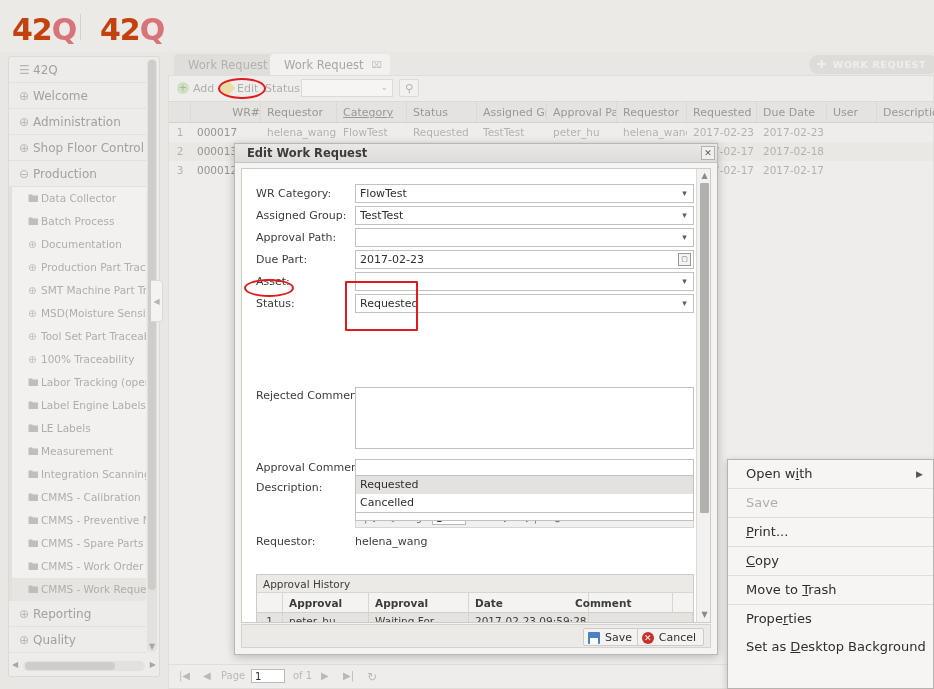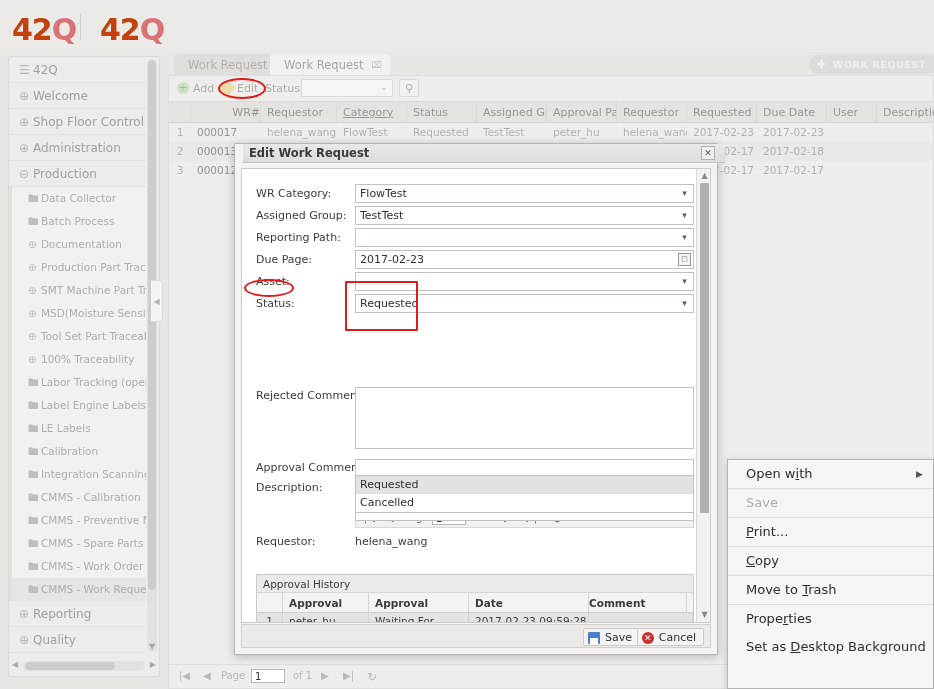--- a/index.html
+++ b/index.html
@@ -130,23 +130,23 @@
   }
   #gridpager .pg { position:absolute; top:5px; }
 
   
   #dialog {
     position:absolute; left:234px; top:143px; width:484px; height:512px;
     background:#f4f3f1; border:1px solid #b9b7b3;
     box-shadow:0 2px 9px rgba(0,0,0,.22);
   }
   #dlg-title {
-    position:absolute; left:8px; top:0; width:482px; height:19px; line-height:19px;
+    position:absolute; left:0; top:0; width:482px; height:19px; line-height:19px;
     background:linear-gradient(#e9e8e6,#dedcd9); border-bottom:1px solid #c6c4c0;
-    padding-left:6px; font-size:11.5px; font-weight:bold; color:#3c3c3a;
+    padding-left:12px; font-size:11.5px; font-weight:bold; color:#3c3c3a;
   }
   #dlg-close {
     position:absolute; right:2px; top:2px; width:14px; height:14px;
     border:1px solid #b4b2ae; background:#f0efed; color:#5a5a58;
     font-size:9px; text-align:center; line-height:12px;
   }
   #dlg-body {
     position:absolute; left:6px; top:24px; width:470px; height:455px;
     background:#fff; border:1px solid #cdcbc7; overflow:hidden;
   }
@@ -252,37 +252,37 @@
   </div>
 </div>
 
 <div id="appshell">
 
   <div id="sidebar">
     <div id="sidebar-scrollarea">
       <div id="nav-top-host">
           <div class="nav-top"><span class="ic">☰</span><span>42Q</span></div>
           <div class="nav-top"><span class="ic">⊕</span><span>Welcome</span></div>
+          <div class="nav-top"><span class="ic">⊕</span><span>Administration</span></div>
           <div class="nav-top"><span class="ic">⊕</span><span>Shop Floor Control</span></div>
-          <div class="nav-top"><span class="ic">⊕</span><span>Administration</span></div>
           <div class="nav-top"><span class="ic">⊖</span><span>Production</span></div>
         </div>
       <div class="nav-group-body" id="nav-children-host">
           <div class="nav-sub"><span class="ic">🖿</span><span>Data Collector</span></div>
           <div class="nav-sub"><span class="ic">🖿</span><span>Batch Process</span></div>
           <div class="nav-sub"><span class="ic">⊕</span><span>Documentation</span></div>
           <div class="nav-sub"><span class="ic">⊕</span><span>Production Part Traceab</span></div>
           <div class="nav-sub"><span class="ic">⊕</span><span>SMT Machine Part Tracea</span></div>
           <div class="nav-sub"><span class="ic">⊕</span><span>MSD(Moisture Sensitive D</span></div>
           <div class="nav-sub"><span class="ic">⊕</span><span>Tool Set Part Traceabilit</span></div>
           <div class="nav-sub"><span class="ic">⊕</span><span>100% Traceability</span></div>
           <div class="nav-sub"><span class="ic">🖿</span><span>Labor Tracking (operatio</span></div>
           <div class="nav-sub"><span class="ic">🖿</span><span>Label Engine Labels</span></div>
           <div class="nav-sub"><span class="ic">🖿</span><span>LE Labels</span></div>
-          <div class="nav-sub"><span class="ic">🖿</span><span>Calibration</span></div>
+          <div class="nav-sub"><span class="ic">🖿</span><span>Measurement</span></div>
           <div class="nav-sub"><span class="ic">🖿</span><span>Integration Scanning</span></div>
           <div class="nav-sub"><span class="ic">🖿</span><span>CMMS - Calibration</span></div>
           <div class="nav-sub"><span class="ic">🖿</span><span>CMMS - Preventive Maint</span></div>
           <div class="nav-sub"><span class="ic">🖿</span><span>CMMS - Spare Parts</span></div>
           <div class="nav-sub"><span class="ic">🖿</span><span>CMMS - Work Order</span></div>
           <div class="nav-sub selected"><span class="ic">🖿</span><span>CMMS - Work Request</span></div>
         </div>
       <div id="nav-bottom-host">
           <div class="nav-top"><span class="ic">⊕</span><span>Reporting</span></div>
           <div class="nav-top"><span class="ic">⊕</span><span>Quality</span></div>
@@ -425,25 +425,25 @@
     <div id="fields-host">
         <div class="frow" style="top: 14px;">
           <div class="flabel">WR Category:</div>
           <div class="finput"><span>FlowTest</span><span class="car">▾</span></div>
         </div>
         <div class="frow" style="top: 36px;">
           <div class="flabel">Assigned Group:</div>
           <div class="finput"><span>TestTest</span><span class="car">▾</span></div>
         </div>
         <div class="frow" style="top: 58px;">
-          <div class="flabel">Reporting Path:</div>
+          <div class="flabel">Approval Path:</div>
           <div class="finput"><span></span><span class="car">▾</span></div>
         </div>
         <div class="frow" style="top: 80px;">
-          <div class="flabel">Due Page:</div>
+          <div class="flabel">Due Part:</div>
           <div class="finput"><span>2017-02-23</span><span class="cal">▢</span></div>
         </div>
         <div class="frow" style="top: 102px;">
           <div class="flabel">Asset:</div>
           <div class="finput"><span></span><span class="car">▾</span></div>
         </div>
         <div class="frow" style="top: 124px;">
           <div class="flabel">Status:</div>
           <div class="finput"><span>Requested</span><span class="car">▾</span></div>
         </div>
@@ -478,21 +478,21 @@
     <div class="flabel-top" style="top:366px">Requestor:</div>
     <div class="ftext" style="top:366px">helena_wang</div>
 
     <div id="ah-panel">
       <div id="ah-title">Approval History</div>
       <div id="ah-head">
           <div class="c idx" style="left: 0px; width: 26px;"></div>
           <div class="c" style="left: 26px; width: 86px;">Approval User</div>
           <div class="c" style="left: 112px; width: 100px;">Approval Status</div>
           <div class="c" style="left: 212px; width: 120px;">Date</div>
-          <div class="c" style="left: 326px; width: 104px;">Comment</div>
+          <div class="c" style="left: 312px; width: 104px;">Comment</div>
         </div>
       <div id="ah-row">
           <div class="c idx" style="left: 0px; width: 26px;">1</div>
           <div class="c" style="left: 26px; width: 86px;">peter_hu</div>
           <div class="c" style="left: 112px; width: 100px;">Waiting For Approval</div>
           <div class="c" style="left: 212px; width: 120px;">2017-02-23 09:59:28</div>
           <div class="c" style="left: 332px; width: 104px;"></div>
         </div>
       <div id="ah-scroll">
         

